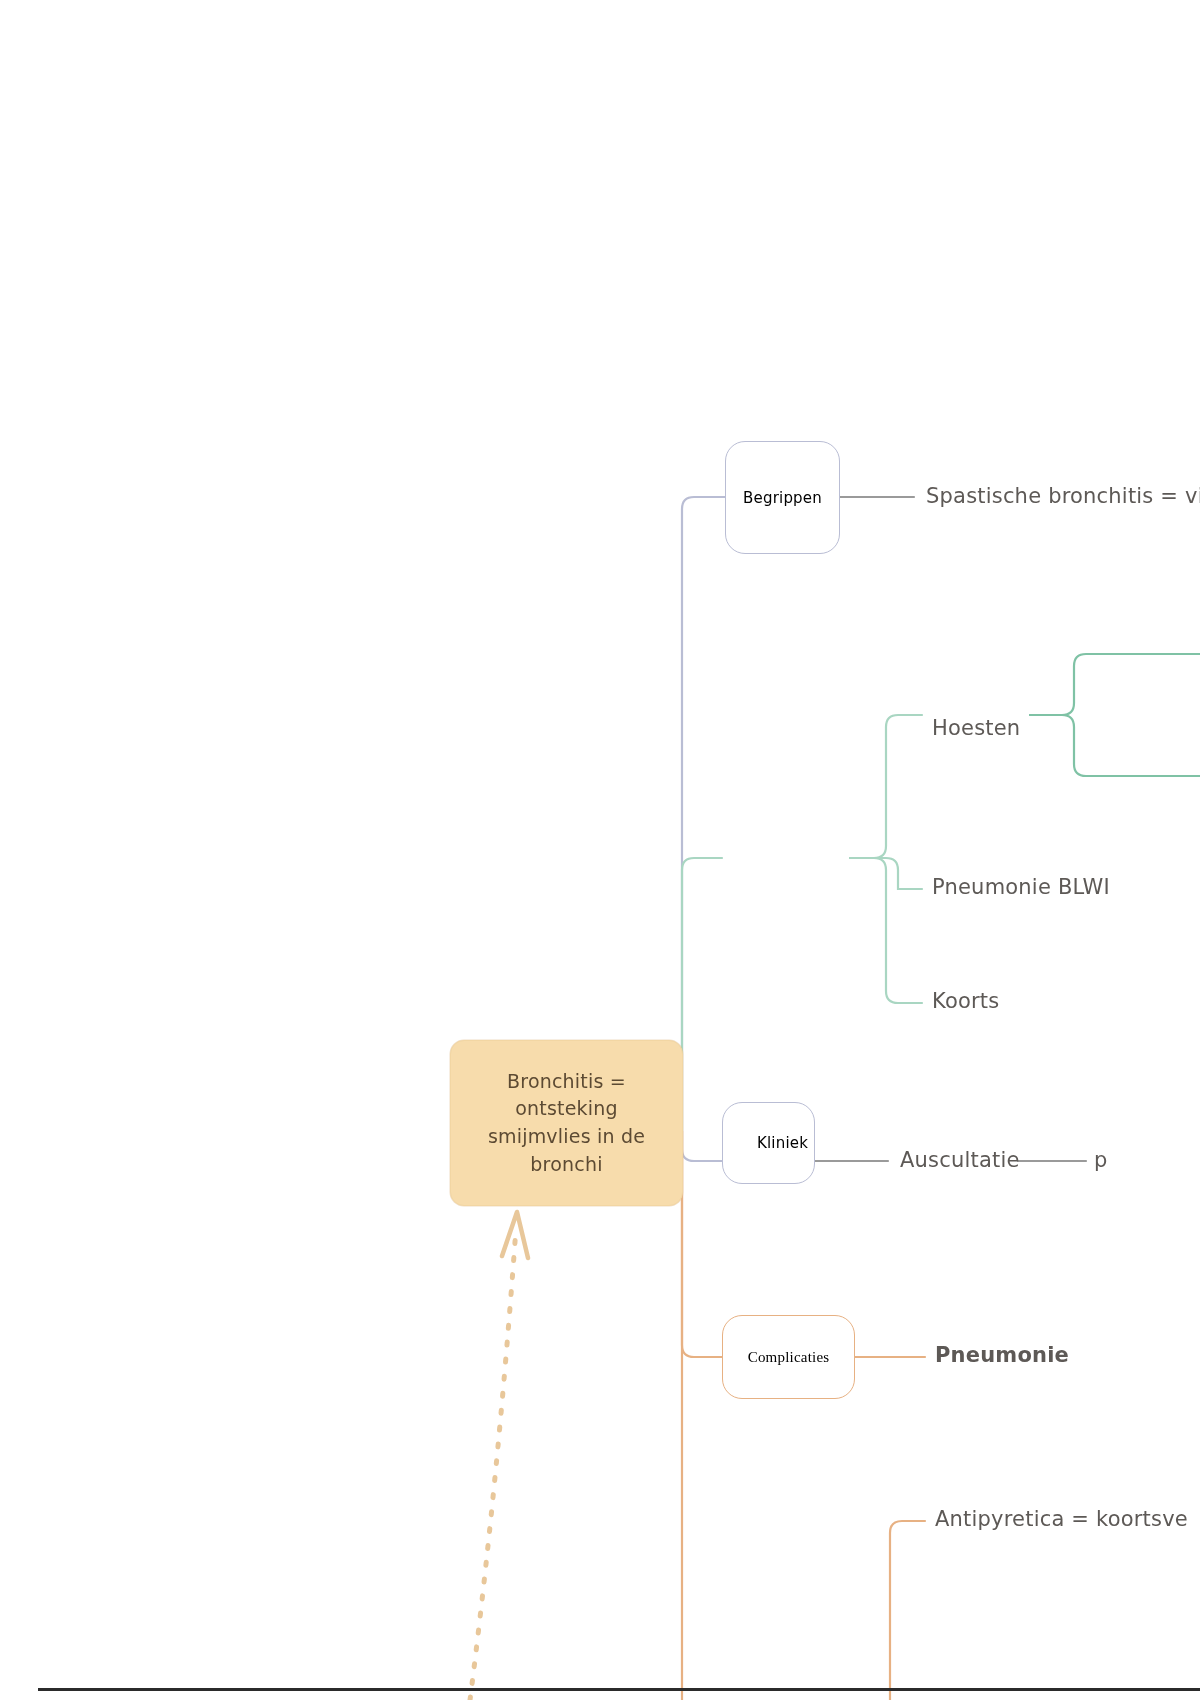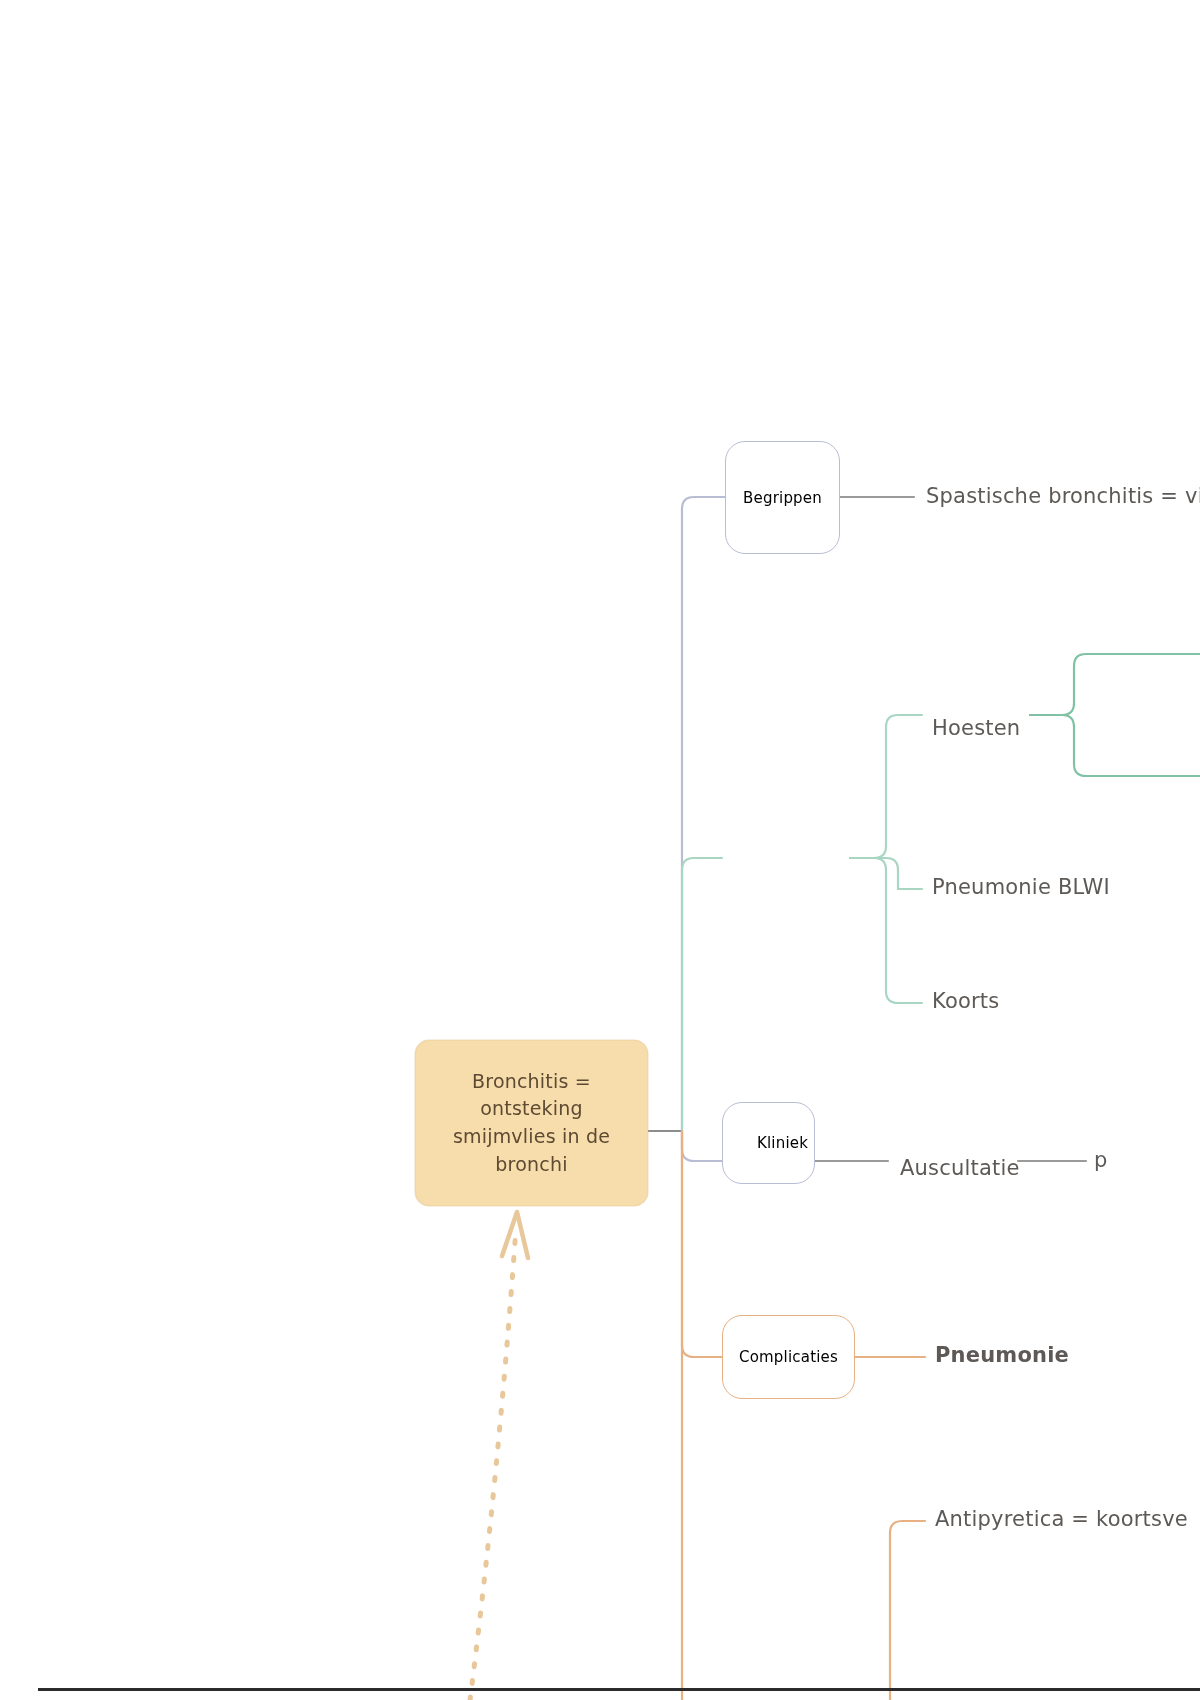--- a/index.html
+++ b/index.html
@@ -49,33 +49,34 @@
 
   .node-root {
     background: #f7dcac;
     border: 1px solid #f2d6a3;
     border-radius: 14px;
     color: #5c4a33;
     font-size: 19px;
     line-height: 1.45;
     padding: 6px 14px;
     box-shadow: 0 0 0 0.5px rgba(225,190,140,.5);
+    margin-left: 35px;
   }
 
   .node-branch {
     background: #ffffff;
     border-width: 1.4px;
     border-style: solid;
     font-size: 15px;
     border-radius: 20px;
   }
 
   .branch-blue   { border-color: #b9bdd4; }
   .branch-green  { border-color: #a9d6c2; }
-  .branch-orange { border-color: #e7b183; }
+  .branch-orange { border-color: #e7b183; font-family: Liberation Serif, serif; }
 
   
   .leaf {
     position: absolute;
     color: #5d5956;
     font-size: 21px;
     line-height: 1.3;
     white-space: nowrap;
     letter-spacing: .2px;
   }
@@ -150,21 +151,21 @@
   </div>
 
   <div class="leaf" style="left:926px; top:483px;">Spastische bronchitis = vi</div>
 
   <div class="leaf" style="left:932px; top:700px;margin-top:15px;">Hoesten</div>
 
   <div class="leaf" style="left:932px; top:874px;">Pneumonie BLWI</div>
 
   <div class="leaf" style="left:932px; top:988px;">Koorts</div>
 
-  <div class="leaf" style="left:900px; top:1147px;margin-top:8px;">Auscultatie</div>
+  <div class="leaf" style="left:900px; top:1147px;">Auscultatie</div>
 
   <div class="leaf" style="left:1094px; top:1147px;">p</div>
 
   <div class="leaf" style="left:935px; top:1342px;font-weight:bold;">Pneumonie</div>
 
   <div class="leaf" style="left:935px; top:1506px;">Antipyretica = koortsve</div>
 
   <div class="page-rule"></div>
 
 </div>

